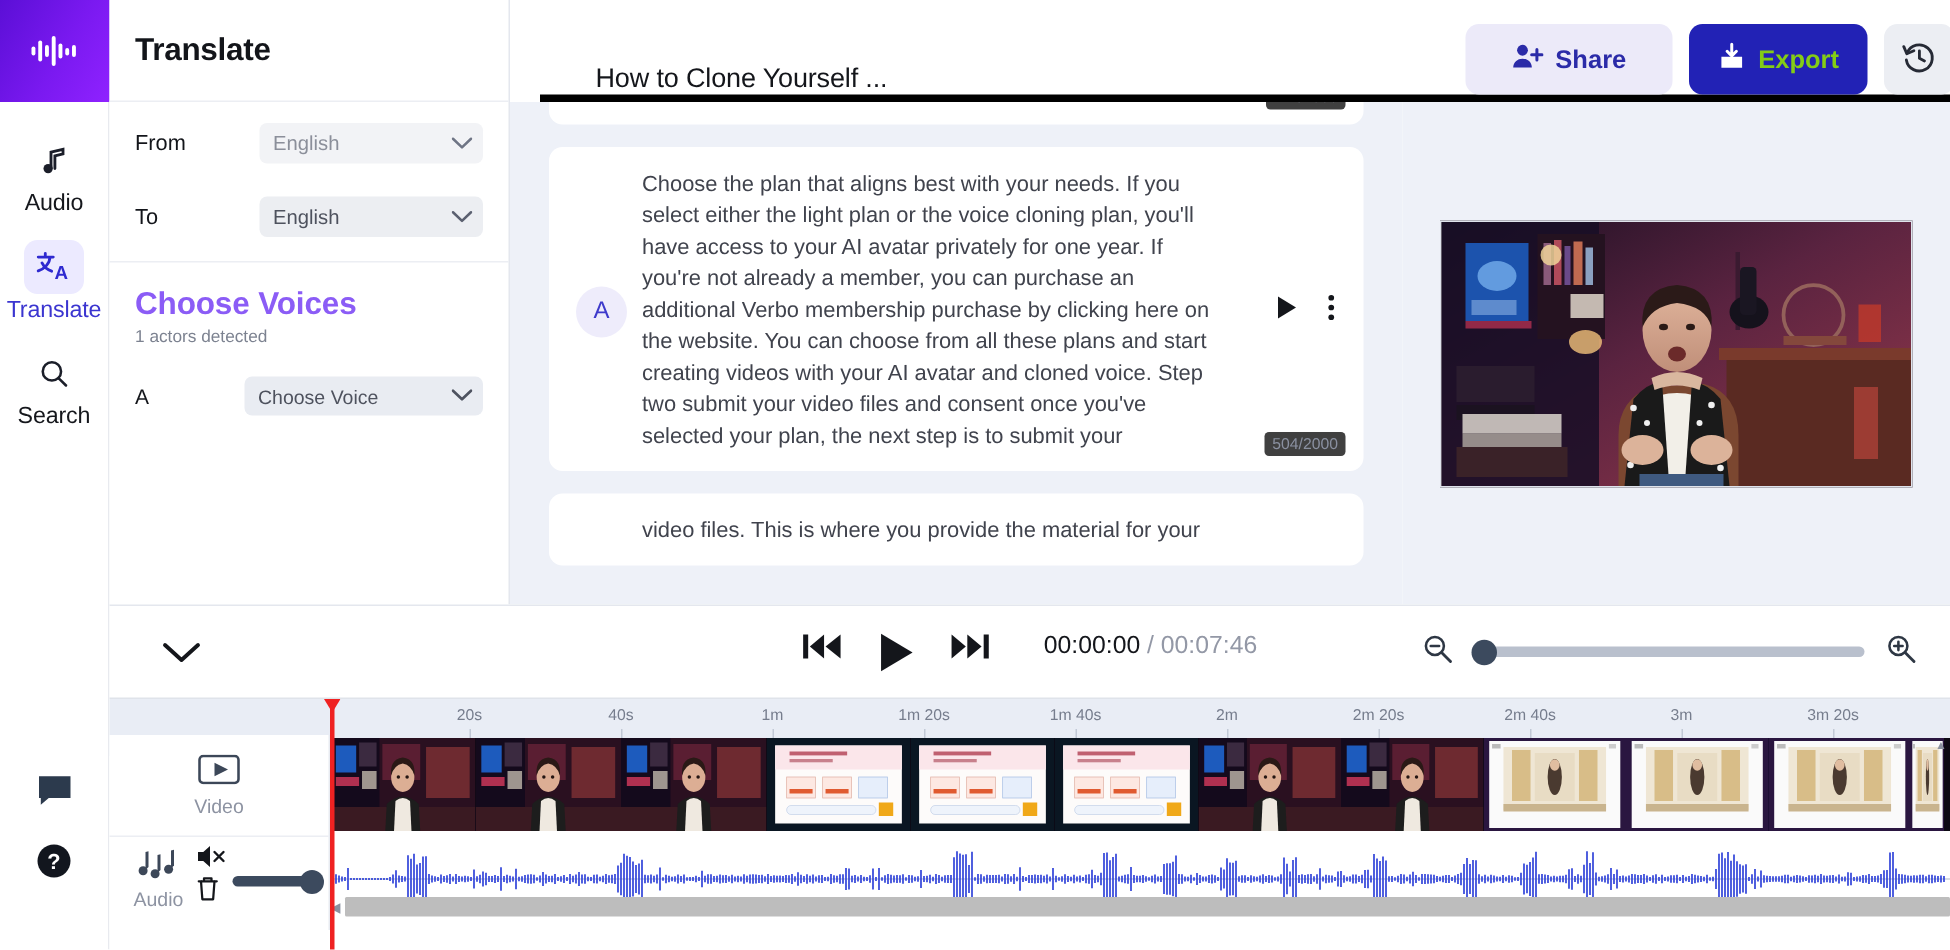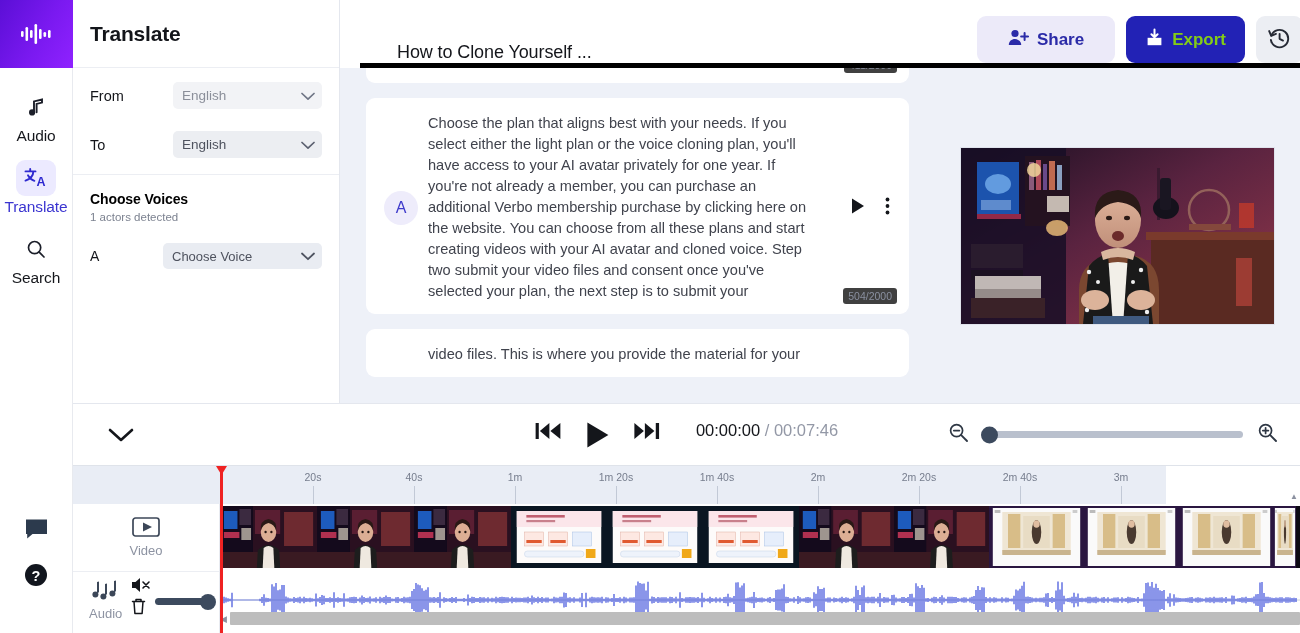--- a/index.html
+++ b/index.html
@@ -57,21 +57,21 @@
   .lang-label { font-size: 14.5px; color: #13151a; width: 83px; }
   .lang-select {
     flex: 1; height: 27px; background: #f2f3f6; border-radius: 5px;
     display: flex; align-items: center; justify-content: space-between;
     padding: 0 7px 0 9px; cursor: pointer;
   }
   .lang-select.alt { background: #eceef2; }
   .lang-val { font-size: 13.5px; color: #8b8f9a; }
   .lang-val.dark { color: #4e525e; }
   .voices { padding: 16px 17px 0 17px; }
-  .voices-title { font-size: 14px; font-weight: bold; color: #000000; letter-spacing: -0.1px; }
+  .voices-title { font-size: 21px; font-weight: bold; color: #8b5cf6; letter-spacing: -0.1px; }
   .voices-sub { font-size: 11.5px; color: #7c8290; margin-top: 4px; }
   .voice-row { display: flex; align-items: center; margin-top: 20px; }
   .voice-actor { font-size: 14px; color: #13151a; width: 73px; }
   .voice-select {
     flex: 1; height: 26px; background: #e9ecf2; border-radius: 5px;
     display: flex; align-items: center; justify-content: space-between;
     padding: 0 7px 0 9px; cursor: pointer;
   }
   .voice-val { font-size: 13px; color: #4e525e; }
   .apply-btn {
@@ -167,31 +167,31 @@
     position: absolute; left: 0; top: 50%; transform: translate(-2px,-50%);
     width: 17px; height: 17px; border-radius: 50%; background: #3c4a5e;
   }
 
   
   .timeline {
     position: absolute; left: 73px; top: 465px; width: 1227px; height: 168px;
     background: #fff; border-top: 1px solid #dfe3ea;
   }
   .ruler {
-    position: absolute; left: 0; top: 0; width: 1093px; height: 38px;
+    position: absolute; left: 0; top: 0; width: 1227px; height: 38px;
     background: #e9edf5; overflow: hidden;
   }
   .ruler-inner { position: absolute; left: 147px; top: 0; height: 38px; width: 1080px; }
   .tick { position: absolute; top: 0; height: 38px; }
   .tick-line { position: absolute; left: 0; top: 20px; width: 1px; height: 18px; background: #c2c9d6; }
   .tick-lbl {
     position: absolute; left: 0; top: 5px; transform: translateX(-50%);
     font-size: 10.5px; color: #767d8d; white-space: nowrap;
   }
-  .tracks { position: absolute; left: 0; top: 38px; width: 1227px; height: 130px; }
+  .tracks { position: absolute; left: 0; top: 24px; width: 1227px; height: 130px; }
   .track-head-col {
     position: absolute; left: 0; top: 0; width: 147px; height: 130px;
     background: #fff; border-right: 1px solid #e8ebf1; z-index: 4;
   }
   .th-video {
     height: 68px; display: flex; flex-direction: column; align-items: center;
     justify-content: center; gap: 2px; border-bottom: 1px solid #eceef3;
   }
   .th-lbl { font-size: 13px; color: #8d93a2; }
   .th-audio { height: 62px; position: relative; }

